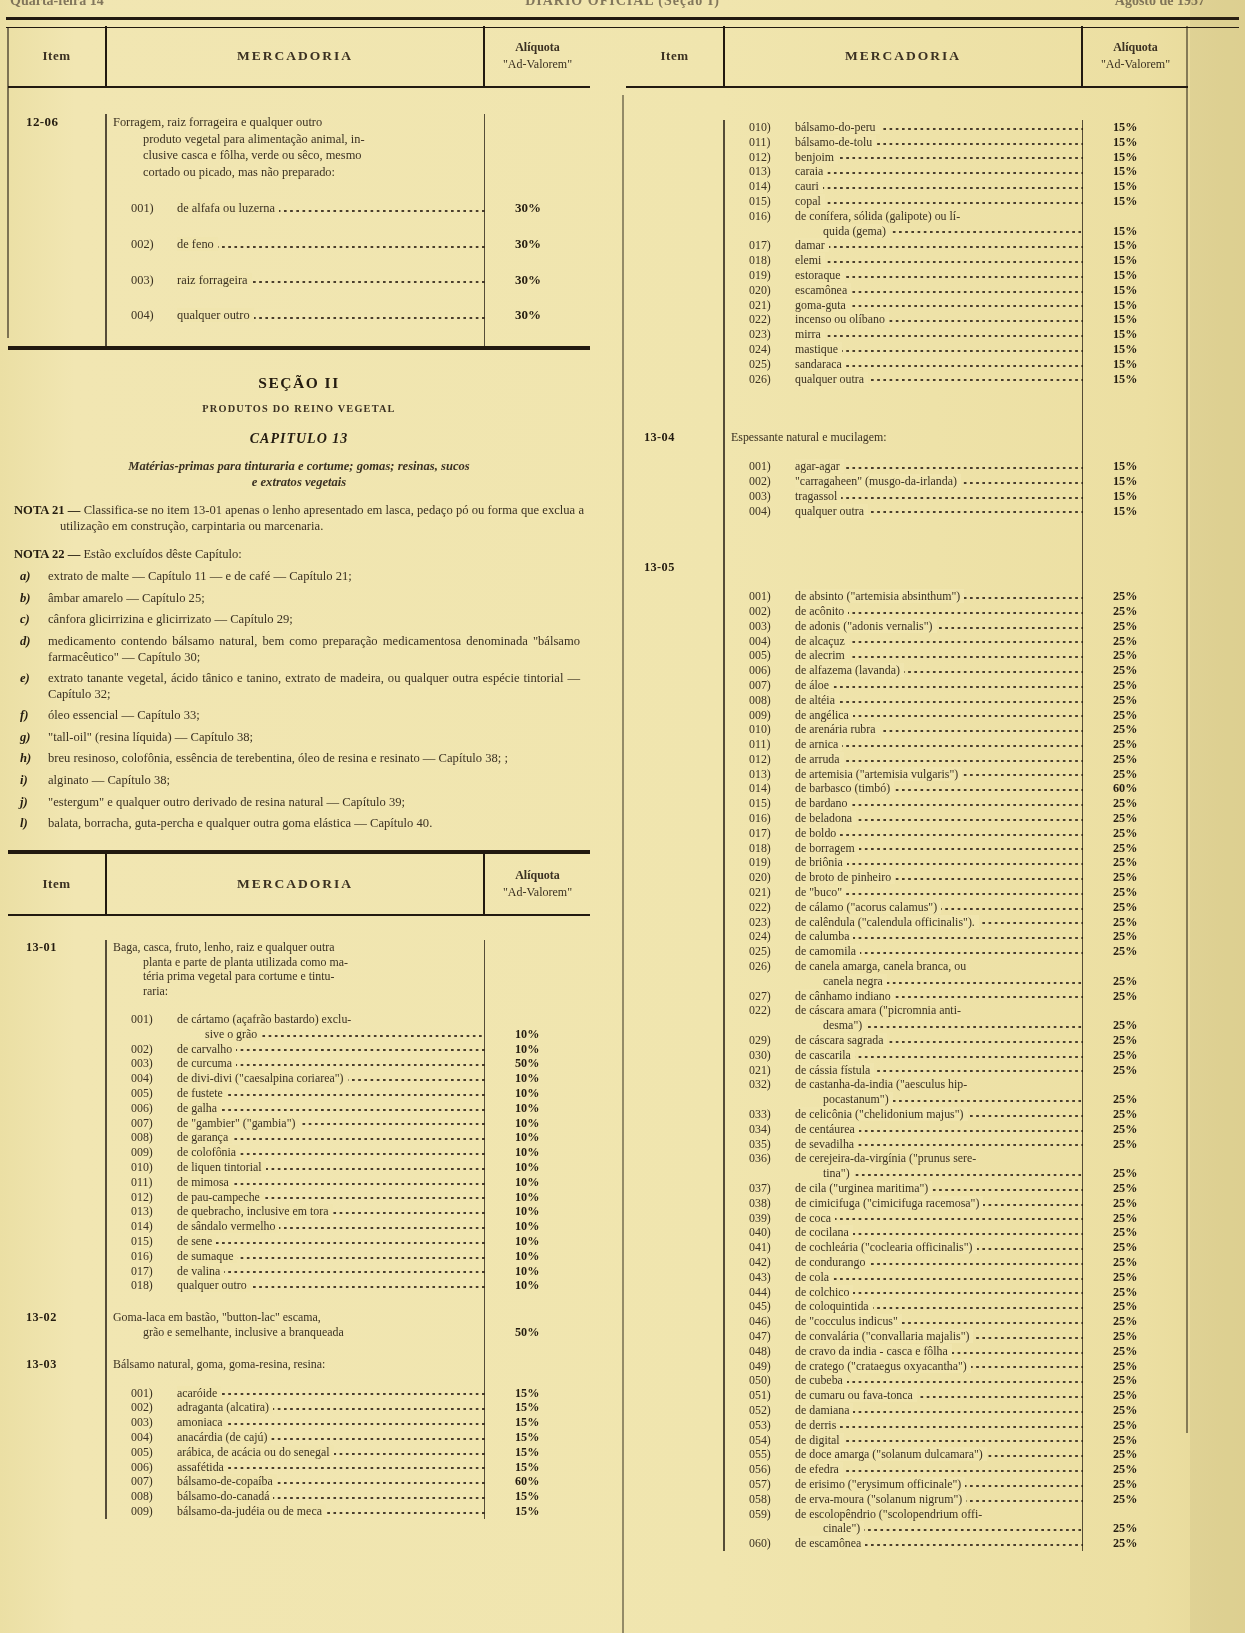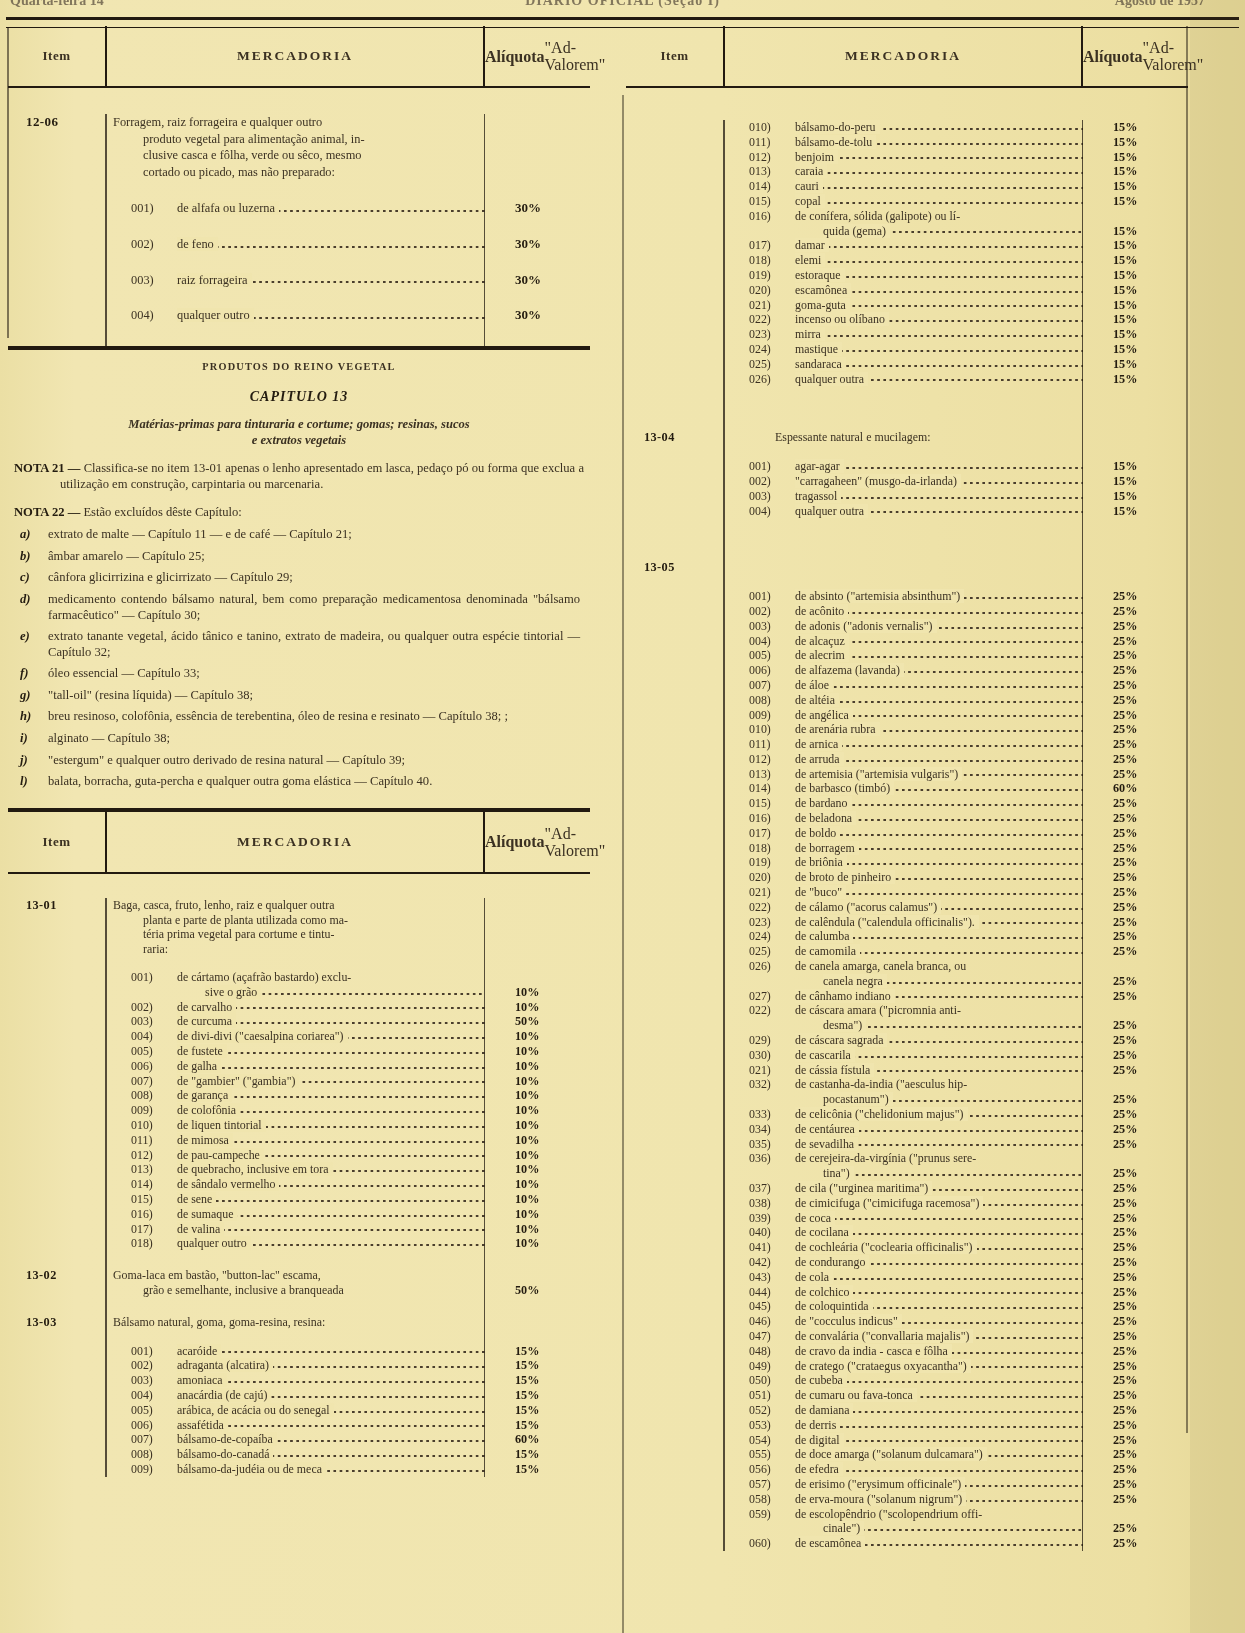--- a/index.html
+++ b/index.html
@@ -32,22 +32,22 @@
   .col{position:absolute;top:26px;}
   #col-left{left:8px;width:582px;}
   #col-right{left:626px;width:562px;}
 
   
   .thead{display:flex;align-items:stretch;padding:0;border-bottom:2px solid var(--rule);}
   .h-item{width:81px;flex:none;display:flex;align-items:center;justify-content:center;
     font-weight:700;font-size:13px;letter-spacing:.5px;padding:22px 8px;}
   .h-merc{flex:1;display:flex;align-items:center;justify-content:center;font-weight:700;
     font-size:13.5px;letter-spacing:2px;border-left:2px solid var(--rule);border-right:2px solid var(--rule);}
-  .h-aliq{width:105px;flex:none;display:flex;flex-direction:row;align-items:center;
-    font-size:16px;line-height:17px;font-weight:700;}
+  .h-aliq{width:105px;flex:none;display:flex;flex-direction:column;align-items:center;justify-content:center;
+    font-size:12px;line-height:17px;font-weight:700;}
   .h-aliq .q{font-weight:400;}
 
   .tbody{position:relative;margin-top:8px;}
   .tbody::before{content:"";position:absolute;left:97px;top:0;bottom:0;width:1.5px;background:var(--rule);opacity:.75;}
   .tbody::after{content:"";position:absolute;right:105px;top:0;bottom:0;width:1.5px;background:var(--rule);opacity:.75;}
   .rule-heavy{height:4px;background:var(--rule);}
 
   
   .trow{display:flex;align-items:stretch;font-size:11.9px;line-height:14.8px;}
   .c-code{width:97px;flex:none;font-weight:700;font-size:12.3px;padding:0 0 0 18px;
@@ -161,20 +161,21 @@
               </div>
             </div>
             <div class="c-rate">30%</div>
           </div>
           <div class="trow" style="margin-top: 22px;"></div>
         </div>
       <div class="rule-heavy"></div>
     </div>
 
     <div class="section">
+      <div class="s-title">SEÇÃO II</div>
       <div class="s-sub">PRODUTOS DO REINO VEGETAL</div>
       <div class="s-cap">CAPITULO 13</div>
       <div class="s-capdesc">Matérias-primas para tinturaria e cortume; gomas; resinas, sucos
 e extratos vegetais</div>
       <div class="nota"><b>NOTA 21 —</b> <span>Classifica-se no item 13-01 apenas o lenho apresentado em lasca, pedaço pó ou forma que exclua a utilização em construção, carpintaria ou marcenaria.</span></div>
       <div class="nota"><b>NOTA 22 —</b> <span>Estão excluídos dêste Capítulo:</span></div>
       <div class="nlist">
           <div class="nli">
             <span class="letter">a)</span>
             <span class="ntext">extrato de malte — Capítulo 11 — e de café — Capítulo 21;</span>
@@ -712,21 +713,21 @@
           <div class="trow">
             <div class="c-code"></div>
             <div class="c-sub">
               <div class="sline">
                 <span class="num">026)</span>
                 <span class="mid"><span class="t">qualquer outra</span></span>
               </div>
             </div>
             <div class="c-rate">15%</div>
           </div>
-          <div class="trow" style="margin-top: 44px; gap: 44px;">
+          <div class="trow" style="margin-top: 44px;">
             <div class="c-code">13-04</div>
             <div class="c-body">
               <div class="desc">Espessante natural e mucilagem:</div>
             </div>
             <div class="c-rate"></div>
           </div>
           <div class="trow" style="margin-top: 14px;">
             <div class="c-code"></div>
             <div class="c-sub">
               <div class="sline">

